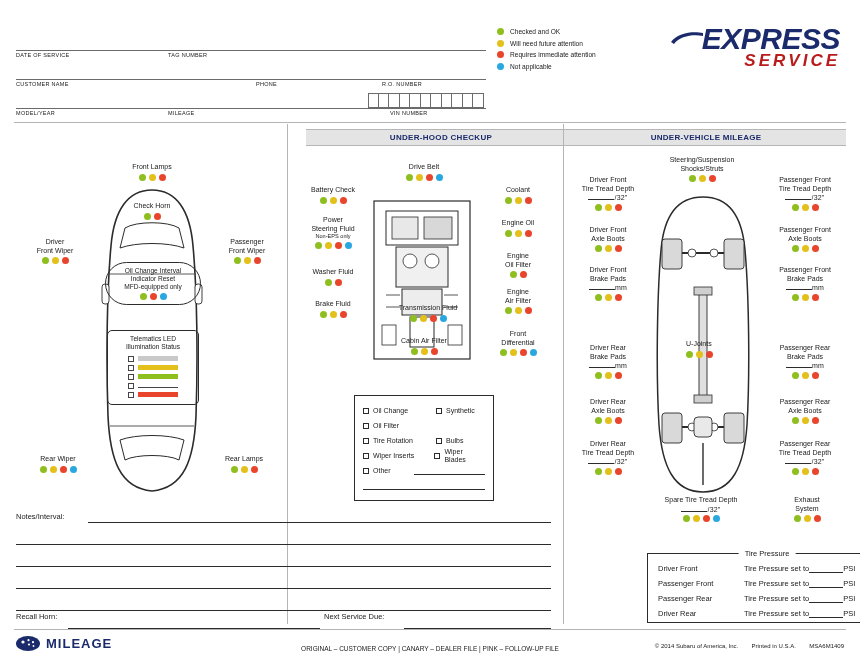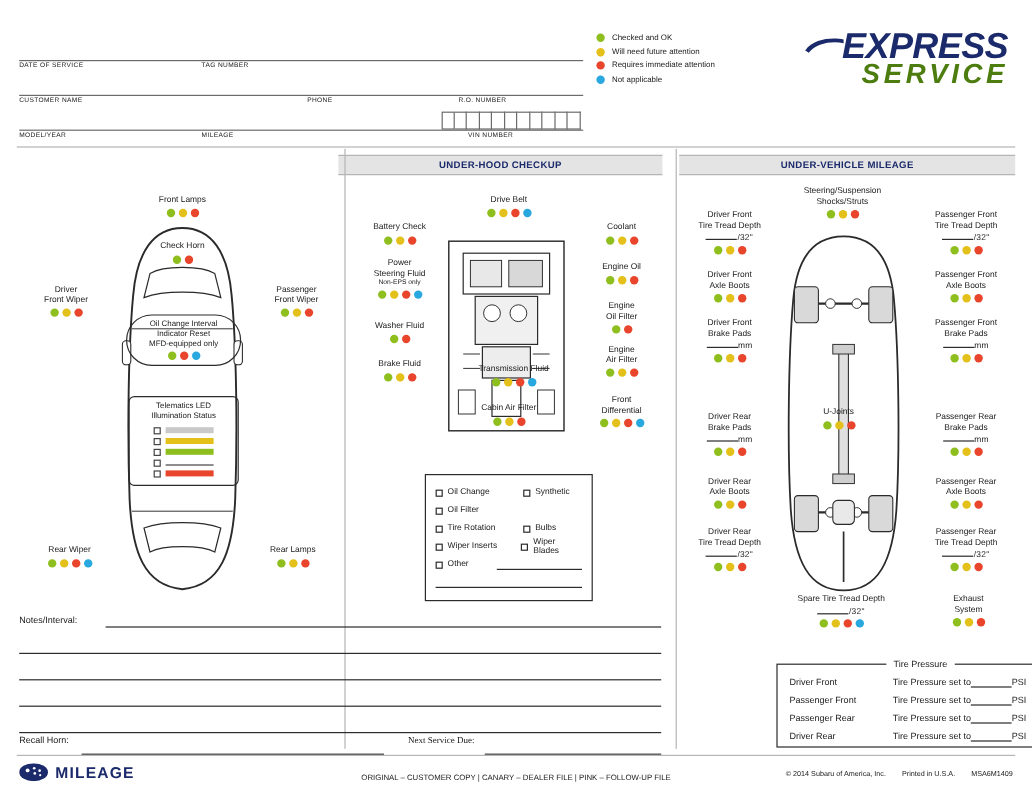--- a/index.html
+++ b/index.html
@@ -39,22 +39,22 @@
   .legend-dot { width:7px; height:7px; border-radius:50%; margin-right:6px; }
   .legend-txt { font-size:6.6px; color:#1a1a1a; }
 
   .brand { position:absolute; right:20px; top:24px; width:180px; text-align:right; }
   .brand-express {
     font-family:"Liberation Sans", sans-serif;
     font-weight:bold; font-style:italic; font-size:30px; letter-spacing:-0.5px;
     color:#1b2a6b; line-height:30px;
   }
   .brand-service {
-    font-weight:bold; font-style:italic; font-size:23px; letter-spacing:3px;
-    color:#4d7c0f; line-height:18px; margin-top:-2px;
+    font-weight:bold; font-style:italic; font-size:17px; letter-spacing:3px;
+    color:#b91c1c; line-height:18px; margin-top:-2px;
   }
   .brand-swoosh {
     position:absolute; left:10px; top:6px; width:34px; height:16px;
   }
 
   
   .colbar {
     position:absolute; height:17px; background:#e4e4e4;
     border-top:1px solid #b5b5b5; border-bottom:1px solid #b5b5b5;
     font-size:8px; font-weight:bold; color:#1b2a6b;
@@ -193,21 +193,21 @@
       <svg class="brand-swoosh" viewBox="0 0 34 16">
         <path d="M1 12 C8 2, 24 1, 33 3 L33 6 C23 4, 10 6, 4 14 Z" fill="#1b2a6b"></path>
       </svg>
       <div class="brand-express">EXPRESS</div>
       <div class="brand-service">SERVICE</div>
     </div>
   </div>
 
   <div class="toprule"></div>
 
-  <div class="colbar" style="left:282px; top:129px; width:270px;">UNDER-HOOD CHECKUP</div>
+  <div class="colbar" style="left:306px; top:129px; width:270px;">UNDER-HOOD CHECKUP</div>
   <div class="colbar" style="left:566px; top:129px; width:280px;">UNDER-VEHICLE MILEAGE</div>
 
   <div class="divider" style="left:287px; top:124px; height:500px;"></div>
   <div class="divider" style="left:563px; top:124px; height:500px;"></div>
 
   <div>
 
     <svg style="position:absolute; left:98px; top:188px;" width="108" height="306" viewBox="0 0 108 306">
       <path d="M54 2 C30 2, 16 22, 13 58 C9 100, 8 170, 10 228 C12 272, 22 300, 54 303 C86 300, 96 272, 98 228 C100 170, 99 100, 95 58 C92 22, 78 2, 54 2 Z" fill="#ffffff" stroke="#2b2b2b" stroke-width="1.6"></path>
       <path d="M27 40 C38 33, 70 33, 81 40 L86 60 C70 54, 38 54, 22 60 Z" fill="#ffffff" stroke="#2b2b2b" stroke-width="1"></path>
@@ -745,21 +745,21 @@
     <div class="nline" style="top:10px; left:72px; width:463px;"></div>
     <div class="nline" style="top:32px;"></div>
     <div class="nline" style="top:54px;"></div>
     <div class="nline" style="top:76px;"></div>
     <div class="nline" style="top:98px;"></div>
   </div>
 
   <div class="recall">
     <span style="position:absolute; left:0; top:0;">Recall Horn:</span>
     <span class="rl" style="left:52px; top:8px; width:252px;"></span>
-    <span style="position:absolute; left:324px; top:0;font-family:Liberation Serif, serif;">Next Service Due:</span>
+    <span style="position:absolute; left:308px; top:0;">Next Service Due:</span>
     <span class="rl" style="left:388px; top:8px; width:147px;"></span>
   </div>
 
   <div class="footer-rule"></div>
 
   <div class="subaru-logo">
     <svg width="24" height="15" viewBox="0 0 24 15">
       <ellipse cx="12" cy="7.5" rx="12" ry="7.5" fill="#1b2a6b"></ellipse>
       <circle cx="7" cy="6" r="1.6" fill="#fff"></circle>
       <circle cx="12.5" cy="4.2" r="1.1" fill="#fff"></circle>

